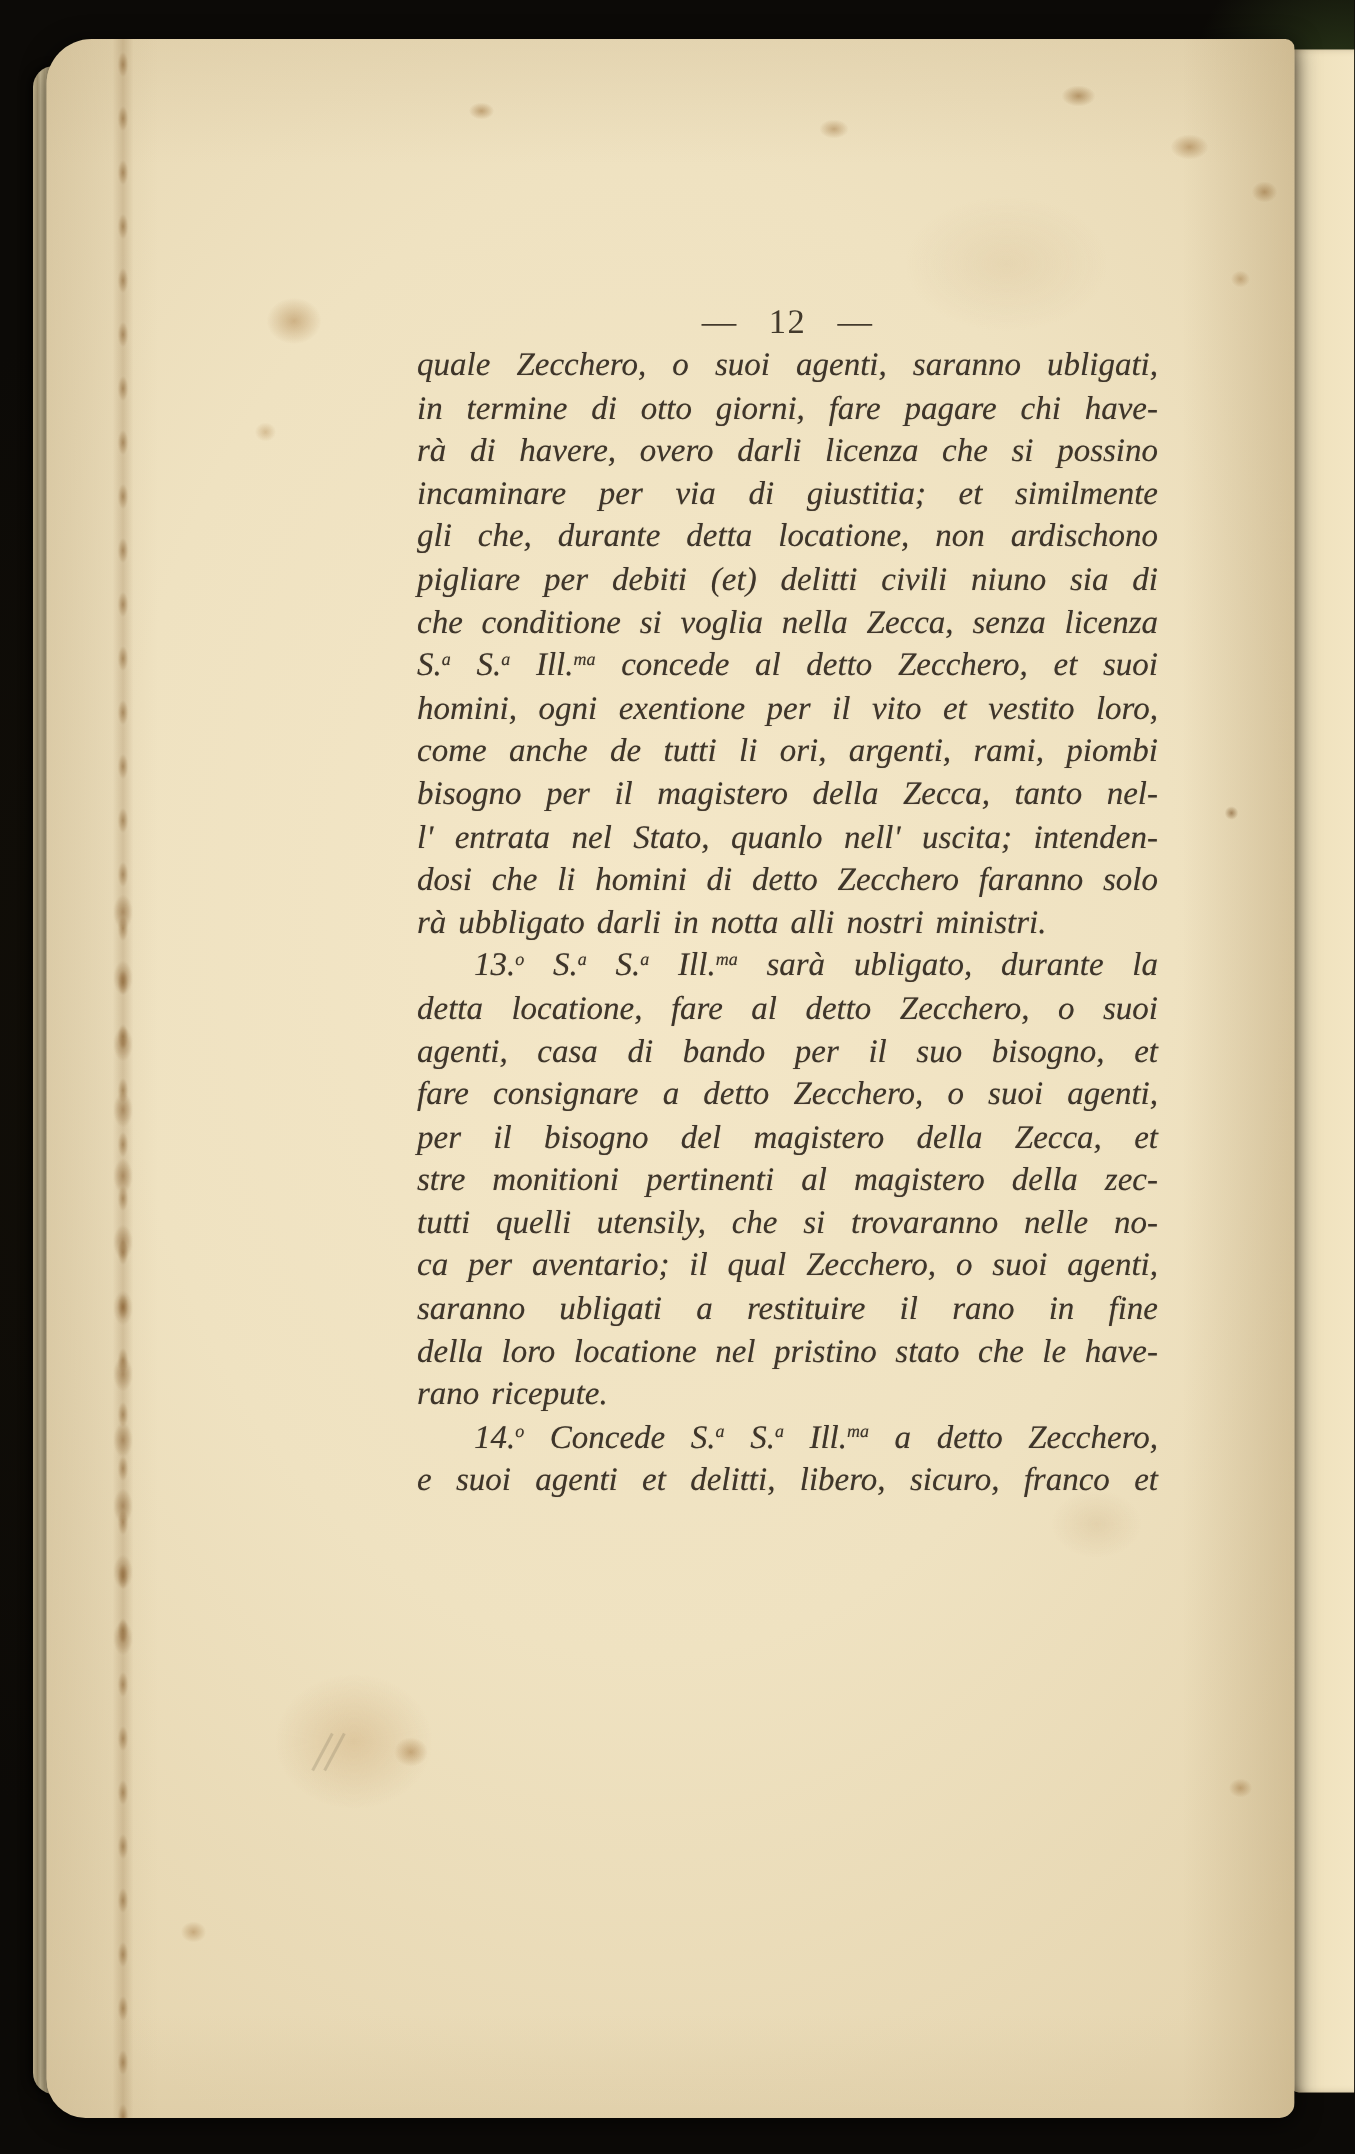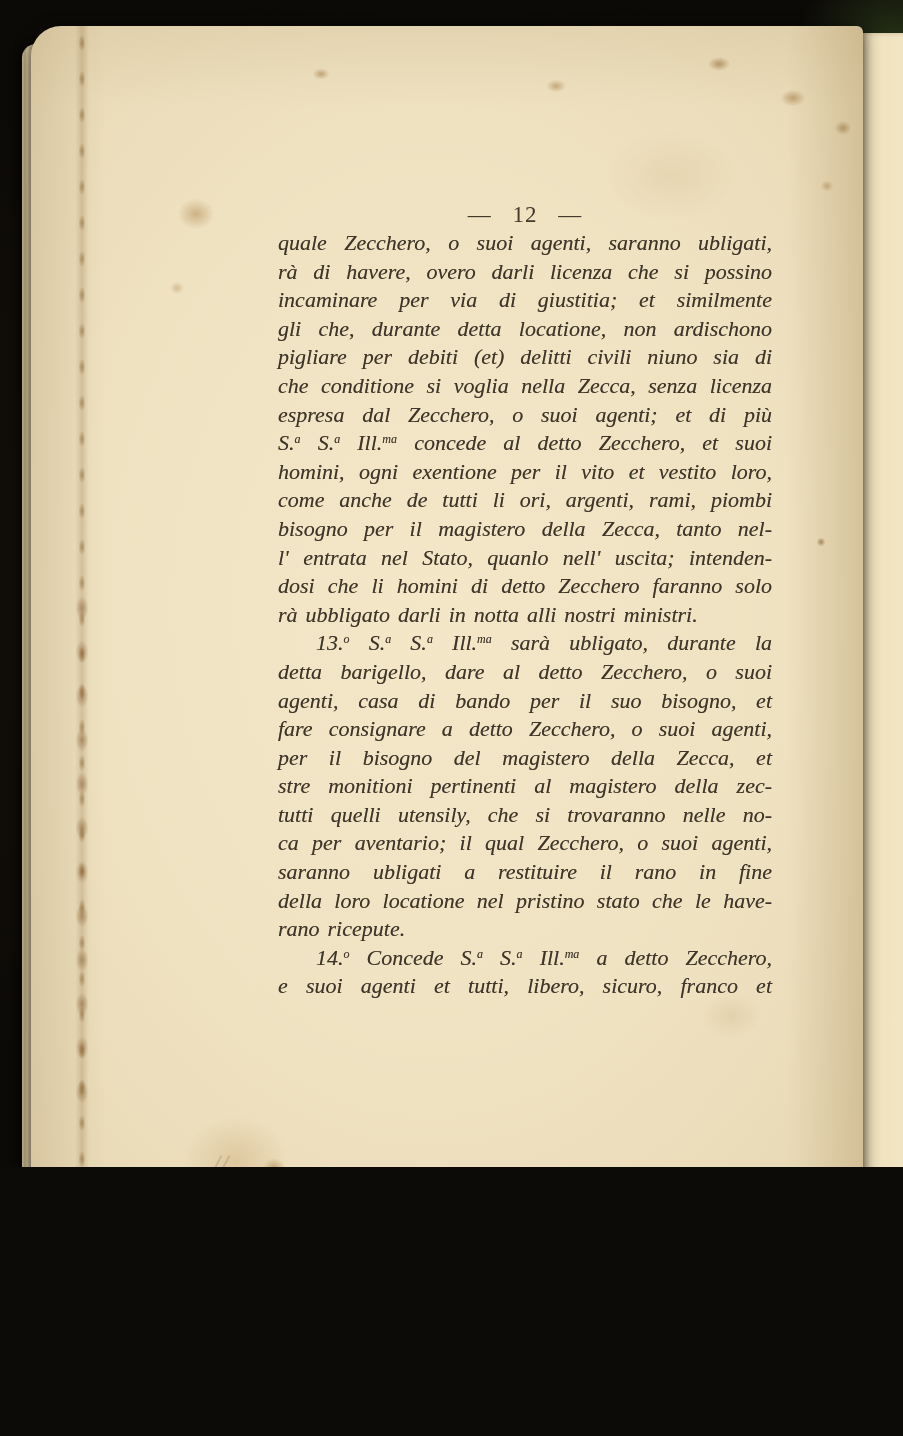--- a/index.html
+++ b/index.html
@@ -1,18 +1,18 @@
 <!DOCTYPE html>
 <html><head>
 <meta charset="utf-8">
 <style>
   html,body{margin:0;padding:0;background:#0d0b08;}
   .photo{
     position:relative;
-    width:903px;height:1167px;
+    width:903px;height:1436px;
     overflow:hidden;
     background:
       radial-gradient(140px 120px at 895px 45px, rgba(44,58,26,.85), rgba(44,58,26,0) 70%),
       radial-gradient(900px 700px at 50% 50%, #161209, #0c0a07 85%);
     font-family:"Liberation Serif", serif;
   }
   
   .page-stack{
     position:absolute;left:22px;top:44px;width:26px;height:1352px;
     border-radius:14px 0 0 14px;
@@ -114,41 +114,41 @@
     <div class="crease-heavy"></div>
     <div class="pencil-mark">
         <i></i>
         <i></i>
       </div>
 
     <div class="pagenum">— 12 —</div>
 
     <div class="textblock">
         <div class="line">quale Zecchero, o suoi agenti, saranno ubligati,</div>
+        <div class="line">in termine di otto giorni, fare pagare chi have-</div>
         <div class="line">rà di havere, overo darli licenza che si possino</div>
         <div class="line">incaminare per via di giustitia; et similmente</div>
         <div class="line">gli che, durante detta locatione, non ardischono</div>
         <div class="line">pigliare per debiti (et) delitti civili niuno sia di</div>
         <div class="line">che conditione si voglia nella Zecca, senza licenza</div>
-        <div class="line">espresa dal Zecchero, o suoi agenti; et di più</div>
         <div class="line">S.<sup>a</sup> S.<sup>a</sup> Ill.<sup>ma</sup> concede al detto Zecchero, et suoi</div>
         <div class="line">homini, ogni exentione per il vito et vestito loro,</div>
         <div class="line">come anche de tutti li ori, argenti, rami, piombi</div>
         <div class="line">bisogno per il magistero della Zecca, tanto nel-</div>
         <div class="line">l' entrata nel Stato, quanlo nell' uscita; intenden-</div>
         <div class="line">dosi che li homini di detto Zecchero faranno solo</div>
         <div class="line flush">rà ubbligato darli in notta alli nostri ministri.</div>
         <div class="line indent">13.<sup>o</sup> S.<sup>a</sup> S.<sup>a</sup> Ill.<sup>ma</sup> sarà ubligato, durante la</div>
-        <div class="line">detta barigello, dare al detto Zecchero, o suoi</div>
+        <div class="line">detta locatione, fare al detto Zecchero, o suoi</div>
         <div class="line">agenti, casa di bando per il suo bisogno, et</div>
         <div class="line">fare consignare a detto Zecchero, o suoi agenti,</div>
         <div class="line">per il bisogno del magistero della Zecca, et</div>
         <div class="line">stre monitioni pertinenti al magistero della zec-</div>
         <div class="line">tutti quelli utensily, che si trovaranno nelle no-</div>
         <div class="line">ca per aventario; il qual Zecchero, o suoi agenti,</div>
         <div class="line">saranno ubligati a restituire il rano in fine</div>
         <div class="line">della loro locatione nel pristino stato che le have-</div>
         <div class="line flush">rano ricepute.</div>
         <div class="line indent">14.<sup>o</sup> Concede S.<sup>a</sup> S.<sup>a</sup> Ill.<sup>ma</sup> a detto Zecchero,</div>
-        <div class="line">e suoi agenti et tutti, libero, sicuro, franco et</div>
+        <div class="line">e suoi agenti et delitti, libero, sicuro, franco et</div>
       </div>
   </div>
 </div>
 
 </body></html>

